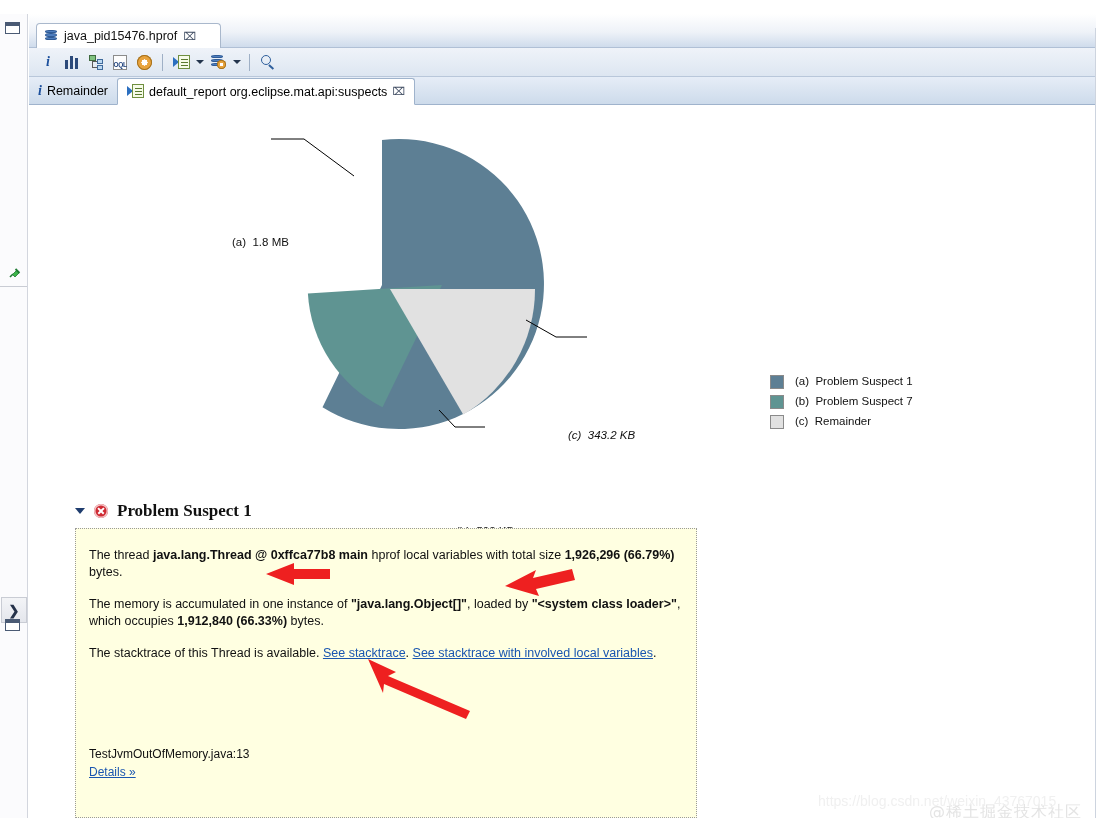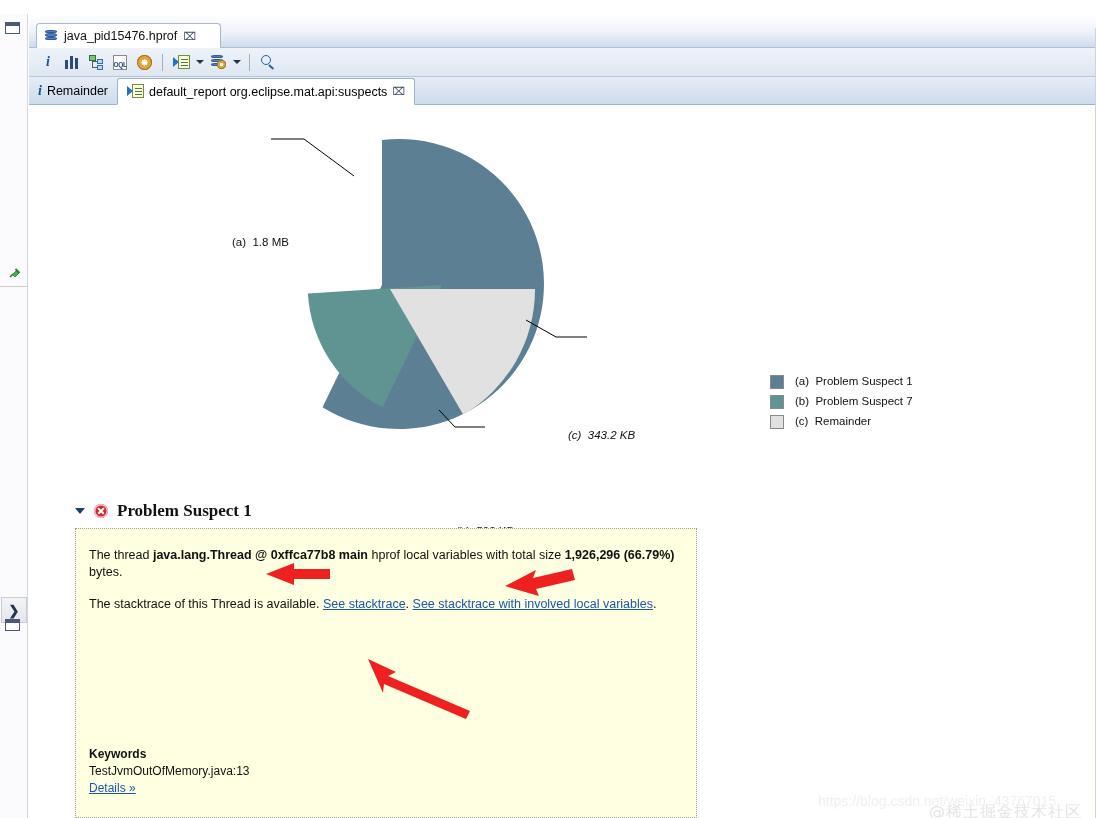--- a/index.html
+++ b/index.html
@@ -570,26 +570,28 @@
     <div id="suspect-header">
       <span class="tri-collapse"></span>
       <span class="err-icon"></span>
       <span id="suspect-title">Problem Suspect 1</span>
     </div>
 
     <div id="suspect-box">
       <p>
         <span>The thread </span><b>java.lang.Thread @ 0xffca77b8 main</b><span> hprof local variables with total size </span><b>1,926,296 (66.79%)</b><span> bytes.</span>
       </p>
+      <p>
+        <span>The memory is accumulated in one instance of </span><b>"java.lang.Object[]"</b><span>, loaded by </span><b>"&lt;system class loader&gt;"</b><span>, which occupies </span><b>1,912,840 (66.33%)</b><span> bytes.</span>
+      </p>
       <p class="tight">
         <span>The stacktrace of this Thread is available. </span><a href="#">See stacktrace</a><span>. </span><a href="#">See stacktrace with involved local variables</a><span>.</span>
       </p>
 
       <div id="kw-block">
-        <span class="kw-title">Keywords</span>
         <span class="kw-line">TestJvmOutOfMemory.java:13</span>
         <a href="#" id="kw-details">Details »</a>
       </div>
     </div>
 
   </div>
   <div id="right-edge"></div>
 </div>
 
 <svg id="annotations" viewBox="0 0 1096 818">

